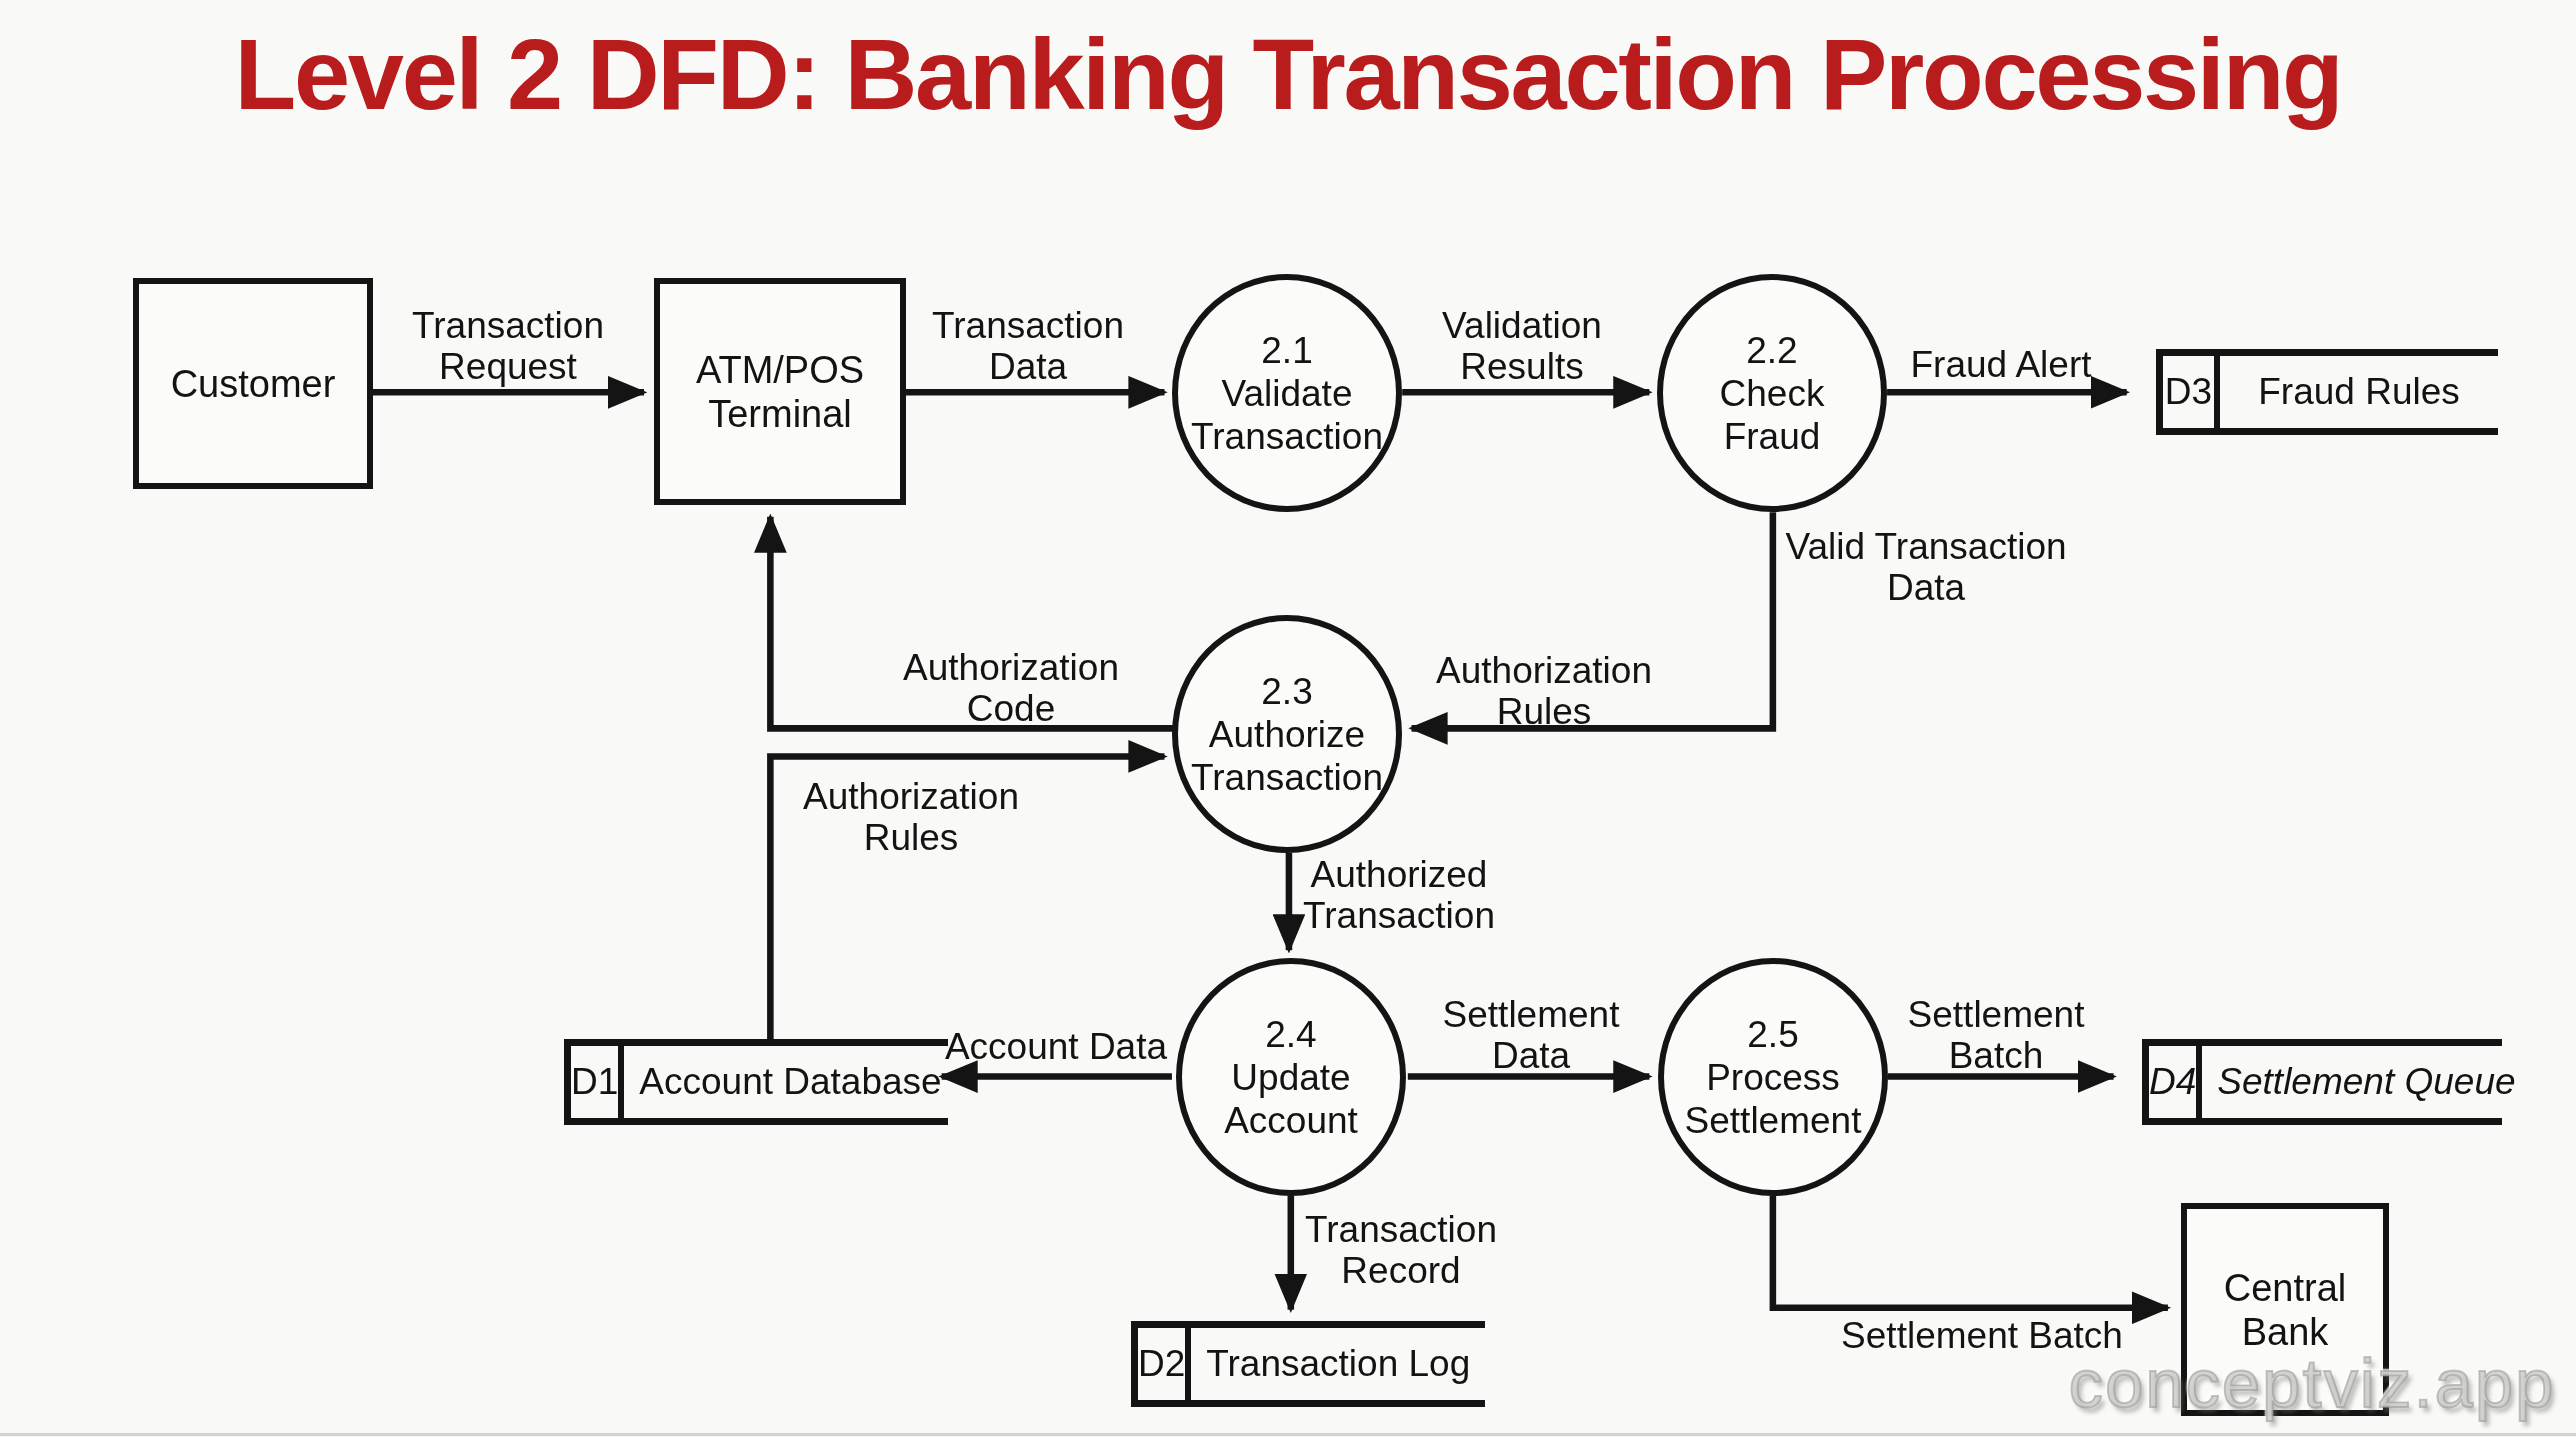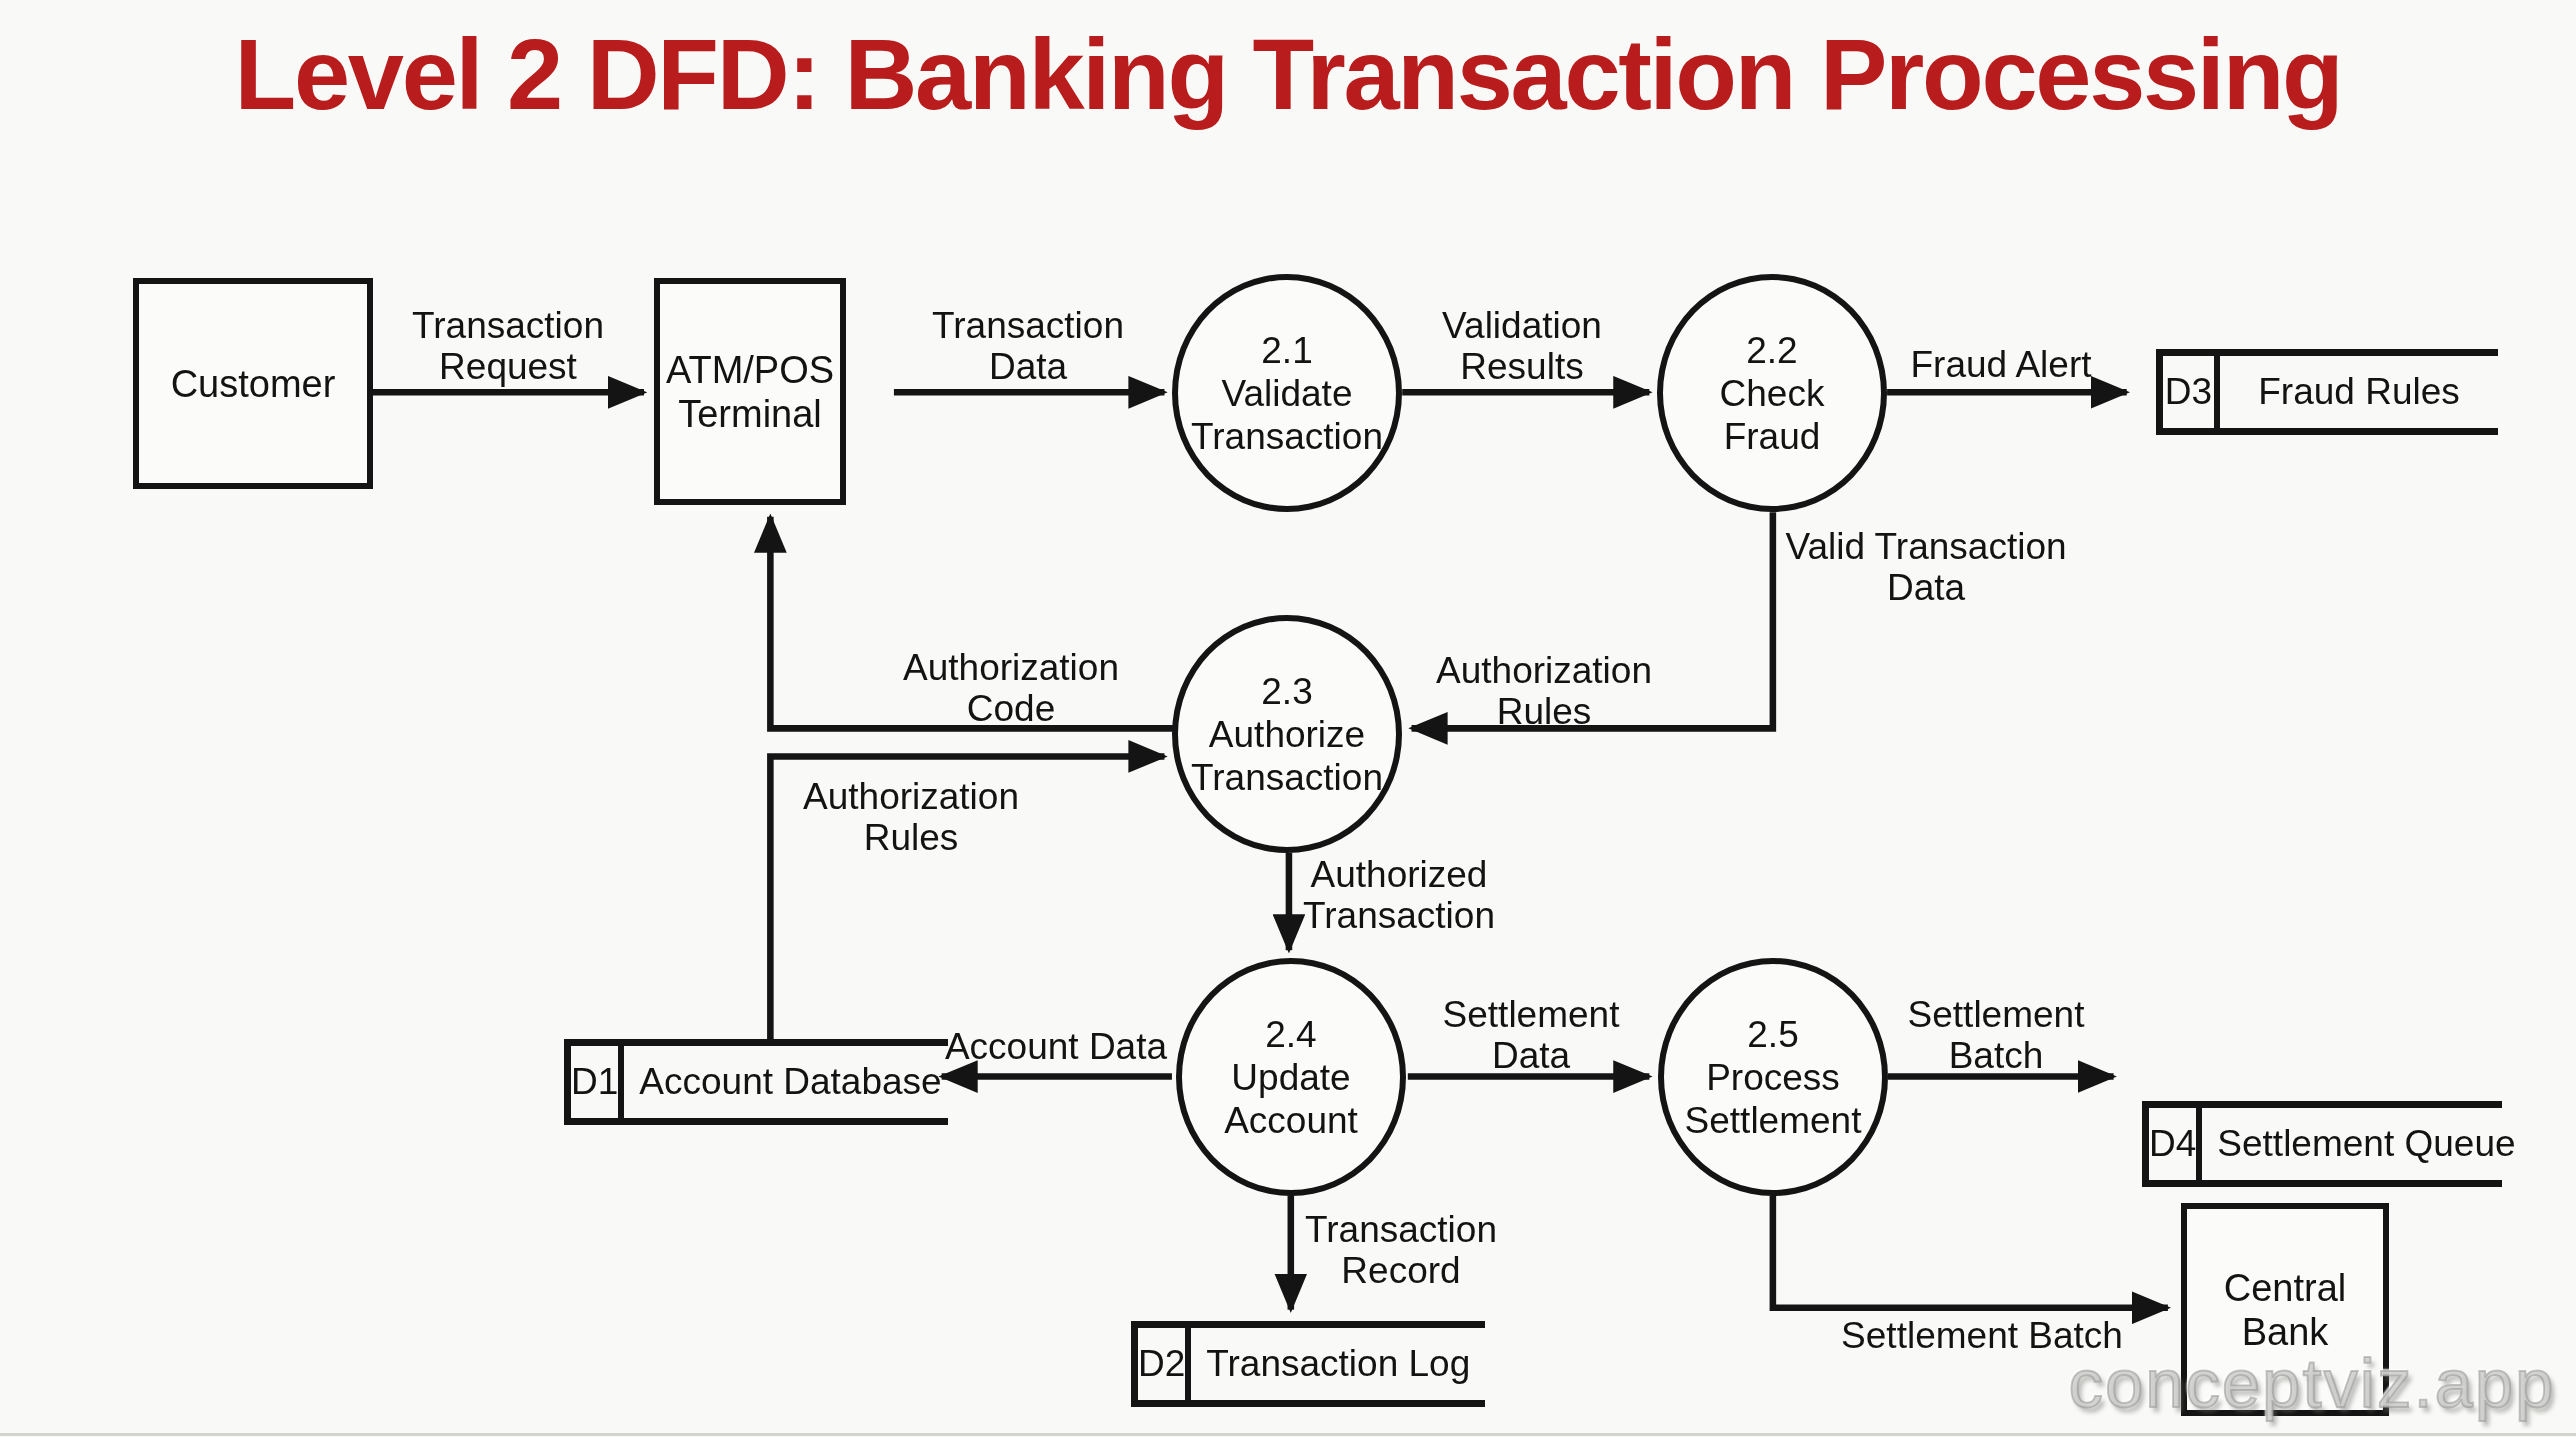--- a/index.html
+++ b/index.html
@@ -77,21 +77,21 @@
       <line x1="1252" y1="1150" x2="1006" y2="1150" marker-end="url(#arrow)"></line>
       <line x1="1504" y1="1150" x2="1762" y2="1150" marker-end="url(#arrow)"></line>
       <line x1="2017" y1="1150" x2="2258" y2="1150" marker-end="url(#arrow)"></line>
       <line x1="1379" y1="1277" x2="1379" y2="1399" marker-end="url(#arrow)"></line>
       <polyline points="1894,1277 1894,1397 2316,1397" marker-end="url(#arrow)"></polyline>
     </g>
   </svg>
 
   <div class="entity" style="left:133px;top:278px;width:240px;height:211px;">Customer</div>
 
-  <div class="entity" style="left:654px;top:278px;width:192px;height:227px;">ATM/POS
+  <div class="entity" style="left:654px;top:278px;width:252px;height:227px;">ATM/POS
 Terminal</div>
 
   <div class="entity" style="left:2181px;top:1203px;width:208px;height:213px;">Central
 Bank</div>
 
   <div class="process" style="left:1172px;top:274px;">2.1
 Validate
 Transaction</div>
   <div class="process" style="left:1657px;top:274px;">2.2
 Check
@@ -111,21 +111,21 @@
     <span class="store-name">Account Database</span>
   </div>
   <div class="store" style="left:1114px;top:1321px;width:354px;">
     <span class="store-id">D2</span>
     <span class="store-name">Transaction Log</span>
   </div>
   <div class="store" style="left:2139px;top:349px;width:342px;">
     <span class="store-id">D3</span>
     <span class="store-name">Fraud Rules</span>
   </div>
-  <div class="store" style="left:2125px;top:1101px;width:360px;">
+  <div class="store" style="left:2125px;top:1039px;width:360px;font-style:italic;">
     <span class="store-id">D4</span>
     <span class="store-name">Settlement Queue</span>
   </div>
 
   <div class="flabel" style="left:508px;top:305px;">Transaction
 Request</div>
   <div class="flabel" style="left:1028px;top:305px;">Transaction
 Data</div>
   <div class="flabel" style="left:1522px;top:305px;">Validation
 Results</div>

